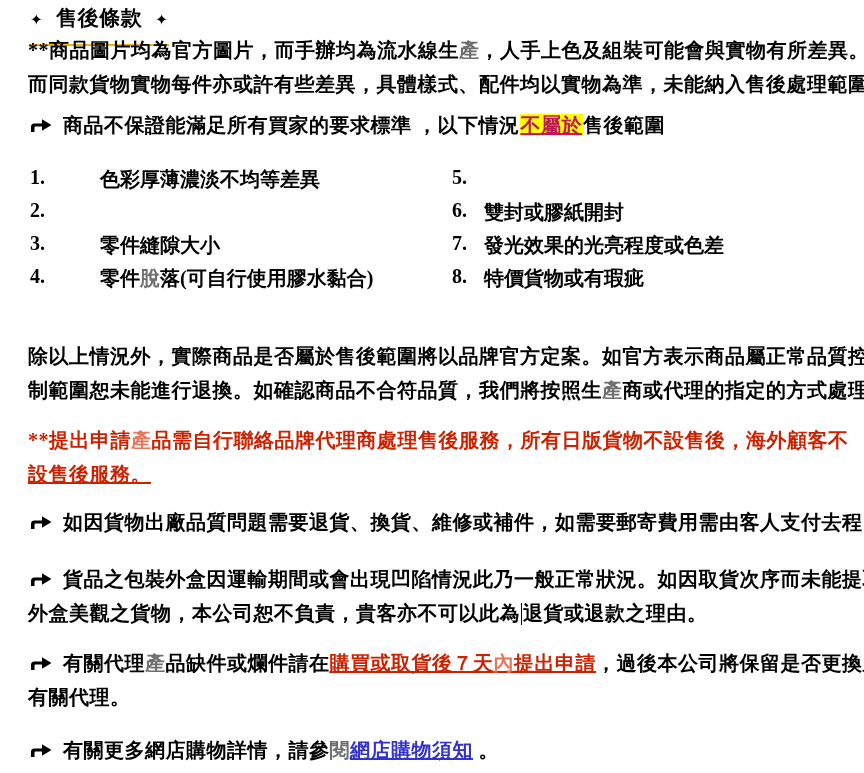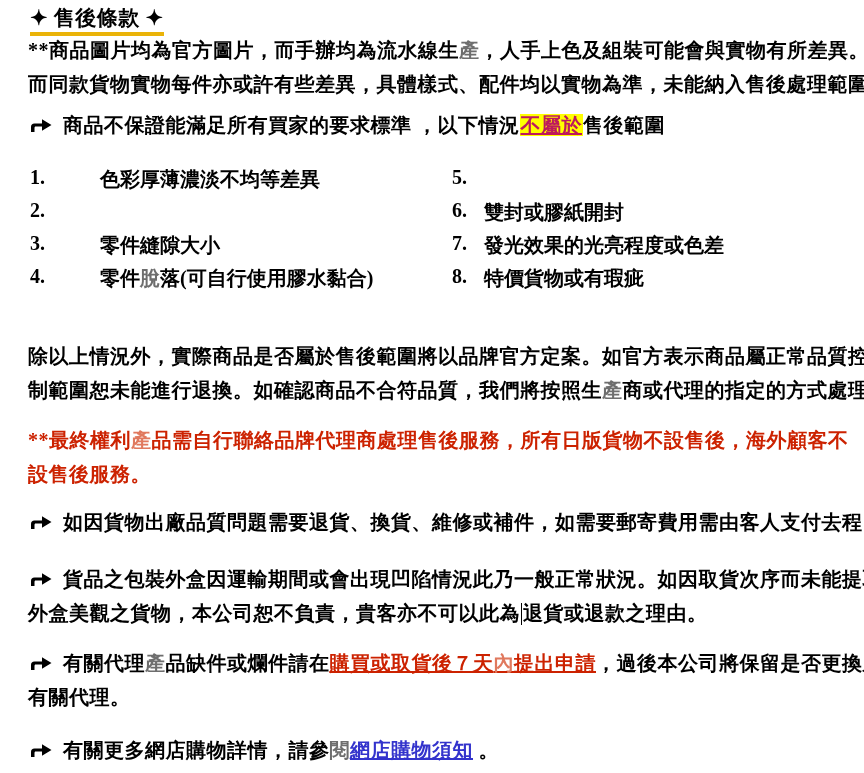--- a/index.html
+++ b/index.html
@@ -4,21 +4,21 @@
 <style>
   html,body{margin:0;padding:0;background:#ffffff;}
   body{
     width:864px;height:773px;position:relative;overflow:hidden;
     font-family:"Liberation Serif","DejaVu Serif",serif;
     font-weight:bold;color:#000;font-size:20px;
   }
   .line{position:absolute;white-space:nowrap;letter-spacing:0.5px;}
   .title{
     font-size:21px;left:30px;top:4px;
-    border-bottom:4px solid #eab308;padding-bottom:0;
+    border-bottom:2px solid #eab308;padding-bottom:12px;font-family:Liberation Mono, monospace;
   }
   .arrow-icon{display:inline-block;width:26px;height:16px;vertical-align:-1px;margin-right:9px;}
   .arrow-icon svg{display:block;}
   .hl{background:#ffff00;color:#be185d;text-decoration:underline;padding:0 1px;}
   .alt{color:#6e6e6e;}
   .red{color:#cc2200;}
   .red .alt, .alt-red{color:#e0795e;}
   .redlink{color:#cc2200;text-decoration:underline;}
   .bluelink{color:#3333cc;text-decoration:underline;text-align:right;}
   .num-l{position:absolute;left:30px;}
@@ -72,23 +72,23 @@
 </div>
 
 <div class="line" style="left:28px;top:343px;">
   <span>除以上情況外，實際商品是否屬於售後範圍將以品牌官方定案。如官方表示商品屬正常品質控</span>
 </div>
 <div class="line" style="left:28px;top:377px;">
   <span>制範圍恕未能進行退換。如確認商品不合符品質，我們將按照生</span><span class="alt">產</span><span>商或代理的指定的方式處理。</span>
 </div>
 
 <div class="line red" style="left:28px;top:427px;">
-  <span>**最終權利</span><span class="alt">產</span><span>品需自行聯絡品牌代理商處理售後服務，所有日版貨物不設售後，海外顧客不</span>
+  <span>**提出申請</span><span class="alt">產</span><span>品需自行聯絡品牌代理商處理售後服務，所有日版貨物不設售後，海外顧客不</span>
 </div>
-<div class="line red" style="left:28px;top:461px;">
+<div class="line red" style="left:28px;top:461px;text-decoration:underline;">
   <span>設售後服務。</span>
 </div>
 
 <div class="line" style="left:28px;top:509px;">
   <span class="arrow-icon"><svg viewBox="0 0 26 16" width="26" height="16">
         <path fill="#000" d="M3,15 L3,10 C3,7.8 4.2,6.5 6.5,6.5 L14,6.5 L14,2.2 L23.5,8 L14,13.8 L14,9.5 L7.6,9.5 C6.9,9.5 6.5,10.1 6.5,11.2 L6.5,15 Z"></path>
       </svg></span><span>如因貨物出廠品質問題需要退貨、換貨、維修或補件，如需要郵寄費用需由客人支付去程。</span>
 </div>
 
 <div class="line" style="left:28px;top:566px;">

